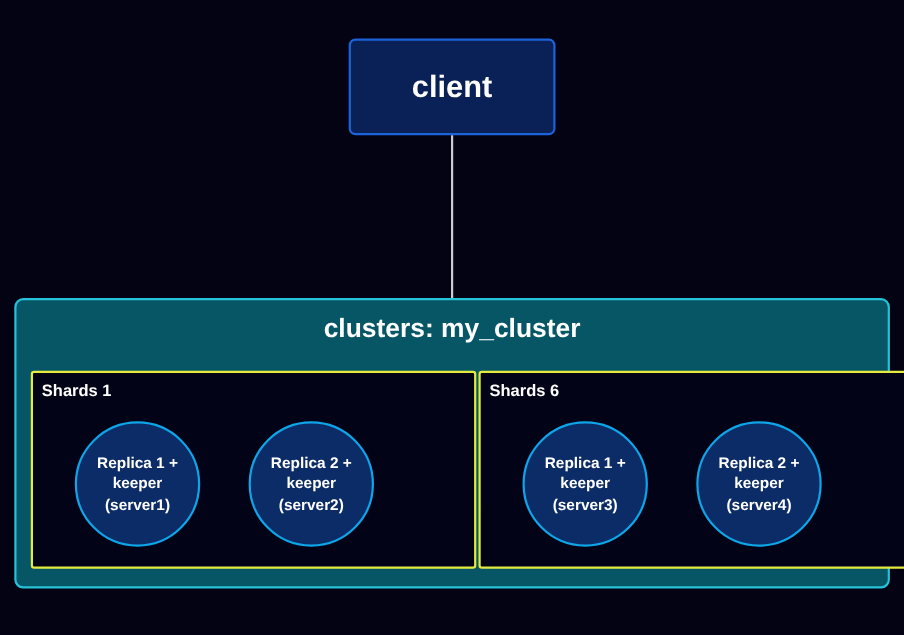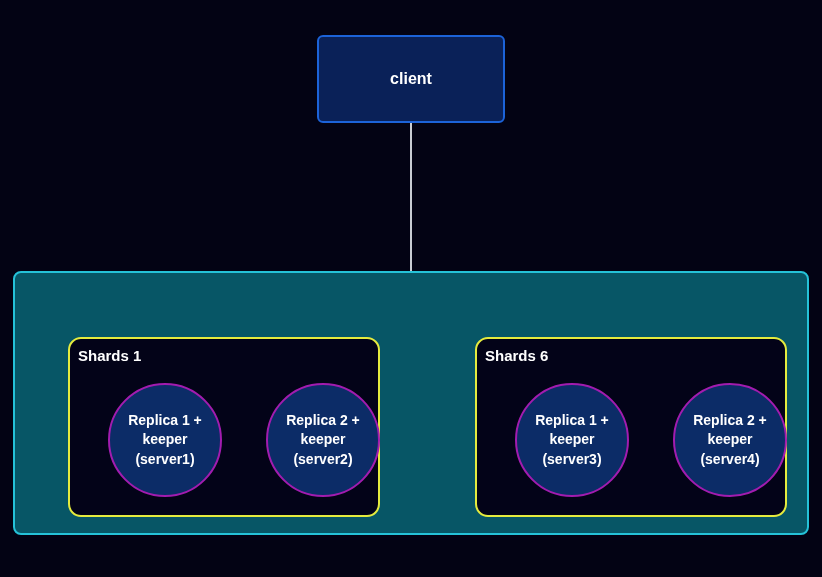--- a/index.html
+++ b/index.html
@@ -22,21 +22,21 @@
     top: 35px;
     width: 188px;
     height: 88px;
     box-sizing: border-box;
     background: #0a2158;
     border: 2px solid #1c63d9;
     border-radius: 6px;
     display: flex;
     align-items: center;
     justify-content: center;
-    font-size: 16px;
+    font-size: 28px;
     font-weight: bold;
   }
   .connector {
     position: absolute;
     left: 410px;
     top: 123px;
     width: 2px;
     height: 148px;
     background: #c9cdd4;
   }
@@ -56,44 +56,43 @@
     left: 0;
     top: 12px;
     width: 100%;
     text-align: center;
     font-size: 24px;
     font-weight: bold;
   }
   .shard {
     position: absolute;
     top: 64px;
-    width: 312px;
+    width: 405px;
     height: 180px;
     box-sizing: border-box;
     background: #030318;
     border: 2px solid #e5eb3e;
-    border-radius: 13px;
-    margin-left: 40px;
+    border-radius: 3px;
   }
   .shard-1 { left: 13px; }
   .shard-2 { left: 420px; }
   .shard-label {
     position: absolute;
     left: 8px;
     top: 8px;
     font-size: 15px;
     font-weight: bold;
   }
   .replica {
     position: absolute;
     width: 114px;
     height: 114px;
     box-sizing: border-box;
     background: #0c2c67;
-    border: 2px solid #a21caf;
+    border: 2px solid #0ea5e9;
     border-radius: 50%;
     display: flex;
     align-items: center;
     justify-content: center;
     text-align: center;
     font-size: 14px;
     font-weight: bold;
     line-height: 1.4;
     white-space: pre-line;
   }
@@ -105,20 +104,21 @@
 
 <div class="canvas">
 
   <div class="client-box">
     <span>client</span>
   </div>
 
   <div class="connector"></div>
 
   <div class="cluster">
+    <div class="cluster-title">clusters: my_cluster</div>
 
     <div class="shard shard-1">
       <div class="shard-label">Shards 1</div>
       <div class="replica pos-a">Replica 1 +
 keeper
 (server1)</div>
       <div class="replica pos-b">Replica 2 +
 keeper
 (server2)</div>
     </div>

